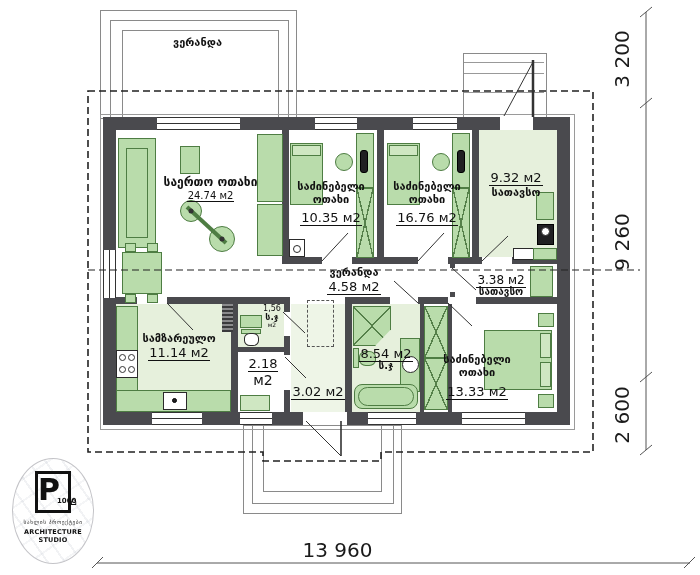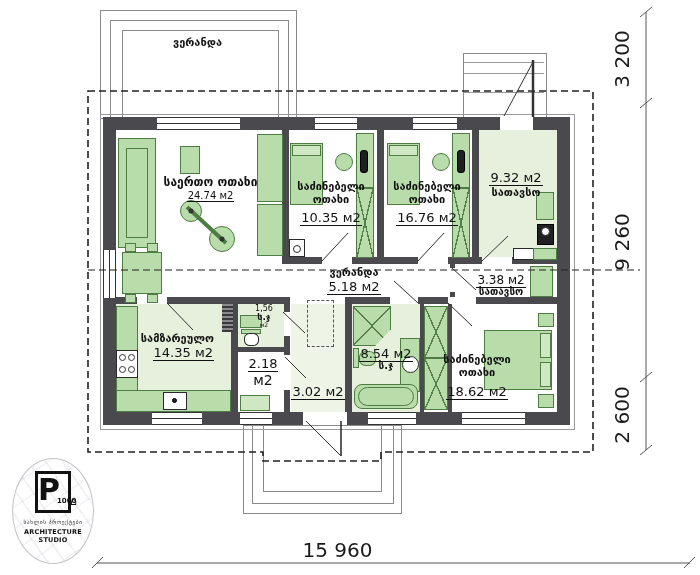--- a/index.html
+++ b/index.html
@@ -247,34 +247,34 @@
     <span class="ar" style="margin-top:3px;"><span class="u">16.76 м2</span></span>
   </div>
 
   <div class="lbl" style="left:478px;top:170px;width:76px;">
     <span class="ar"><span class="u">9.32 м2</span></span>
     <span class="nm">სათავსო</span>
   </div>
 
   <div class="lbl" style="left:308px;top:266px;width:92px;">
     <span class="nm">ვერანდა</span>
-    <span class="ar"><span class="u">5.18 м2</span></span>
+    <span class="ar"><span class="u">4.58 м2</span></span>
   </div>
 
   <div class="lbl" style="left:460px;top:274px;width:82px;line-height:1.05;">
     <span class="ar" style="font-size:12px;"><span class="u">3.38 м2</span></span>
     <span class="nm" style="font-size:10px;">სათავსო</span>
   </div>
 
-  <div class="lbl" style="left:114px;top:332px;width:100px;text-align:right;">
+  <div class="lbl" style="left:129px;top:332px;width:100px;">
     <span class="nm">სამზარეულო</span>
-    <span class="ar"><span class="u">14.35 м2</span></span>
-  </div>
-
-  <div class="lbl" style="left:246px;top:305px;width:36px;line-height:1.0;">
+    <span class="ar"><span class="u">11.14 м2</span></span>
+  </div>
+
+  <div class="lbl" style="left:254px;top:305px;width:36px;line-height:1.0;">
     <span class="tiny">1,56</span>
     <span class="nm" style="font-size:9px;">ს.ჯ</span>
     <span class="tiny" style="font-size:6px;">м2</span>
   </div>
 
   <div class="lbl" style="left:240px;top:356px;width:46px;">
     <span class="ar"><span class="u">2.18</span></span>
     <span class="ar" style="font-size:14px;">м2</span>
   </div>
 
@@ -283,27 +283,27 @@
   </div>
 
   <div class="lbl" style="left:353px;top:347px;width:66px;line-height:1.05;">
     <span class="ar"><span class="u">8.54 м2</span></span>
     <span class="nm" style="font-size:10px;">ს.ჯ</span>
   </div>
 
   <div class="lbl" style="left:438px;top:353px;width:78px;">
     <span class="nm">საძინებელი</span>
     <span class="nm">ოთახი</span>
-    <span class="ar" style="margin-top:4px;"><span class="u">18.62 м2</span></span>
+    <span class="ar" style="margin-top:4px;"><span class="u">13.33 м2</span></span>
   </div>
 
   <div class="dim dim-vert" style="left:582px;top:47px;width:80px;">3 200</div>
   <div class="dim dim-vert" style="left:582px;top:230px;width:80px;">9 260</div>
   <div class="dim dim-vert" style="left:582px;top:403px;width:80px;">2 600</div>
-  <div class="dim" style="left:295px;top:538px;width:85px;">15 960</div>
+  <div class="dim" style="left:295px;top:538px;width:85px;">13 960</div>
 
   <div class="logo">
     <div class="logo-frame"></div>
     <div class="logo-p">P</div>
     <div class="logo-num">1000</div>
     <div class="logo-house">⌂</div>
     <div class="logo-geo">სახლის პროექტები</div>
     <div class="logo-en">ARCHITECTURE STUDIO</div>
   </div>
 

